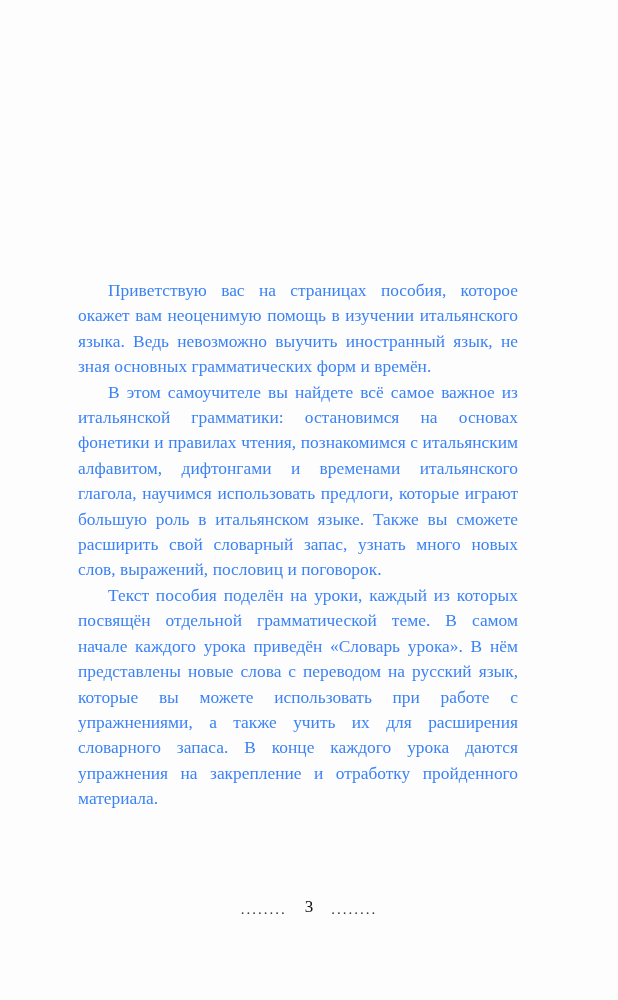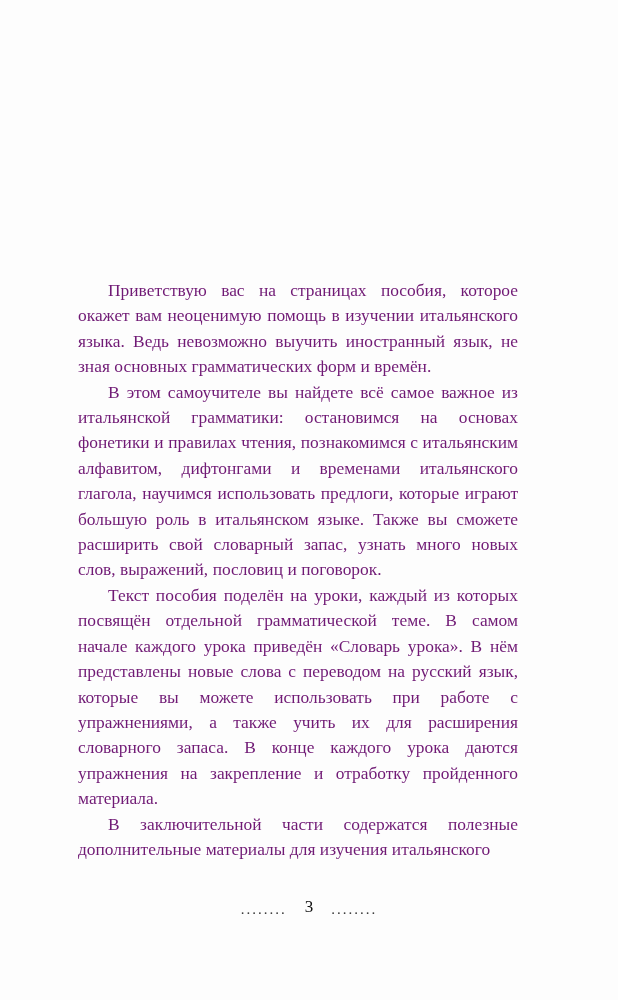--- a/index.html
+++ b/index.html
@@ -38,21 +38,21 @@
     color: #111111;
   }
   .para {
     font-size: 17.4px;
     line-height: 25.4px;
     text-align: justify;
     text-indent: 30px;
     margin: 0;
     hyphens: manual;
     word-spacing: 0.1px;
-    color: #701a75;
+    color: #3b82f6;
   }
   .footer {
     position: absolute;
     left: 0;
     right: 0;
     top: 898px;
     display: flex;
     align-items: center;
     justify-content: center;
     gap: 18px;
@@ -74,21 +74,20 @@
 </head>
 <body>
 
 <div class="page">
 
   <div class="content">
 
     <p class="para">Приветствую вас на страницах пособия, которое окажет вам неоценимую помощь в изучении итальянского языка. Ведь невозможно выучить иностранный язык, не зная основных грамматических форм и времён.</p>
     <p class="para">В этом самоучителе вы найдете всё самое важное из итальянской грамматики: остановимся на основах фонетики и правилах чтения, познакомимся с итальянским алфавитом, дифтонгами и временами итальянского глагола, научимся использовать предлоги, которые играют большую роль в итальянском языке. Также вы сможете расширить свой словарный запас, узнать много новых слов, выражений, пословиц и поговорок.</p>
     <p class="para">Текст пособия поделён на уроки, каждый из которых посвящён отдельной грамматической теме. В самом начале каждого урока приведён «Словарь урока». В нём представлены новые слова с переводом на русский язык, которые вы можете использовать при работе с упражнениями, а также учить их для расширения словарного запаса. В конце каждого урока даются упражнения на закрепление и отработку пройденного материала.</p>
-    <p class="para">В заключительной части содержатся полезные дополнительные материалы для изучения итальянского</p>
   </div>
 
   <div class="footer">
     <span class="dots">........</span>
     <span class="page-number">3</span>
     <span class="dots">........</span>
   </div>
 
 </div>
 

